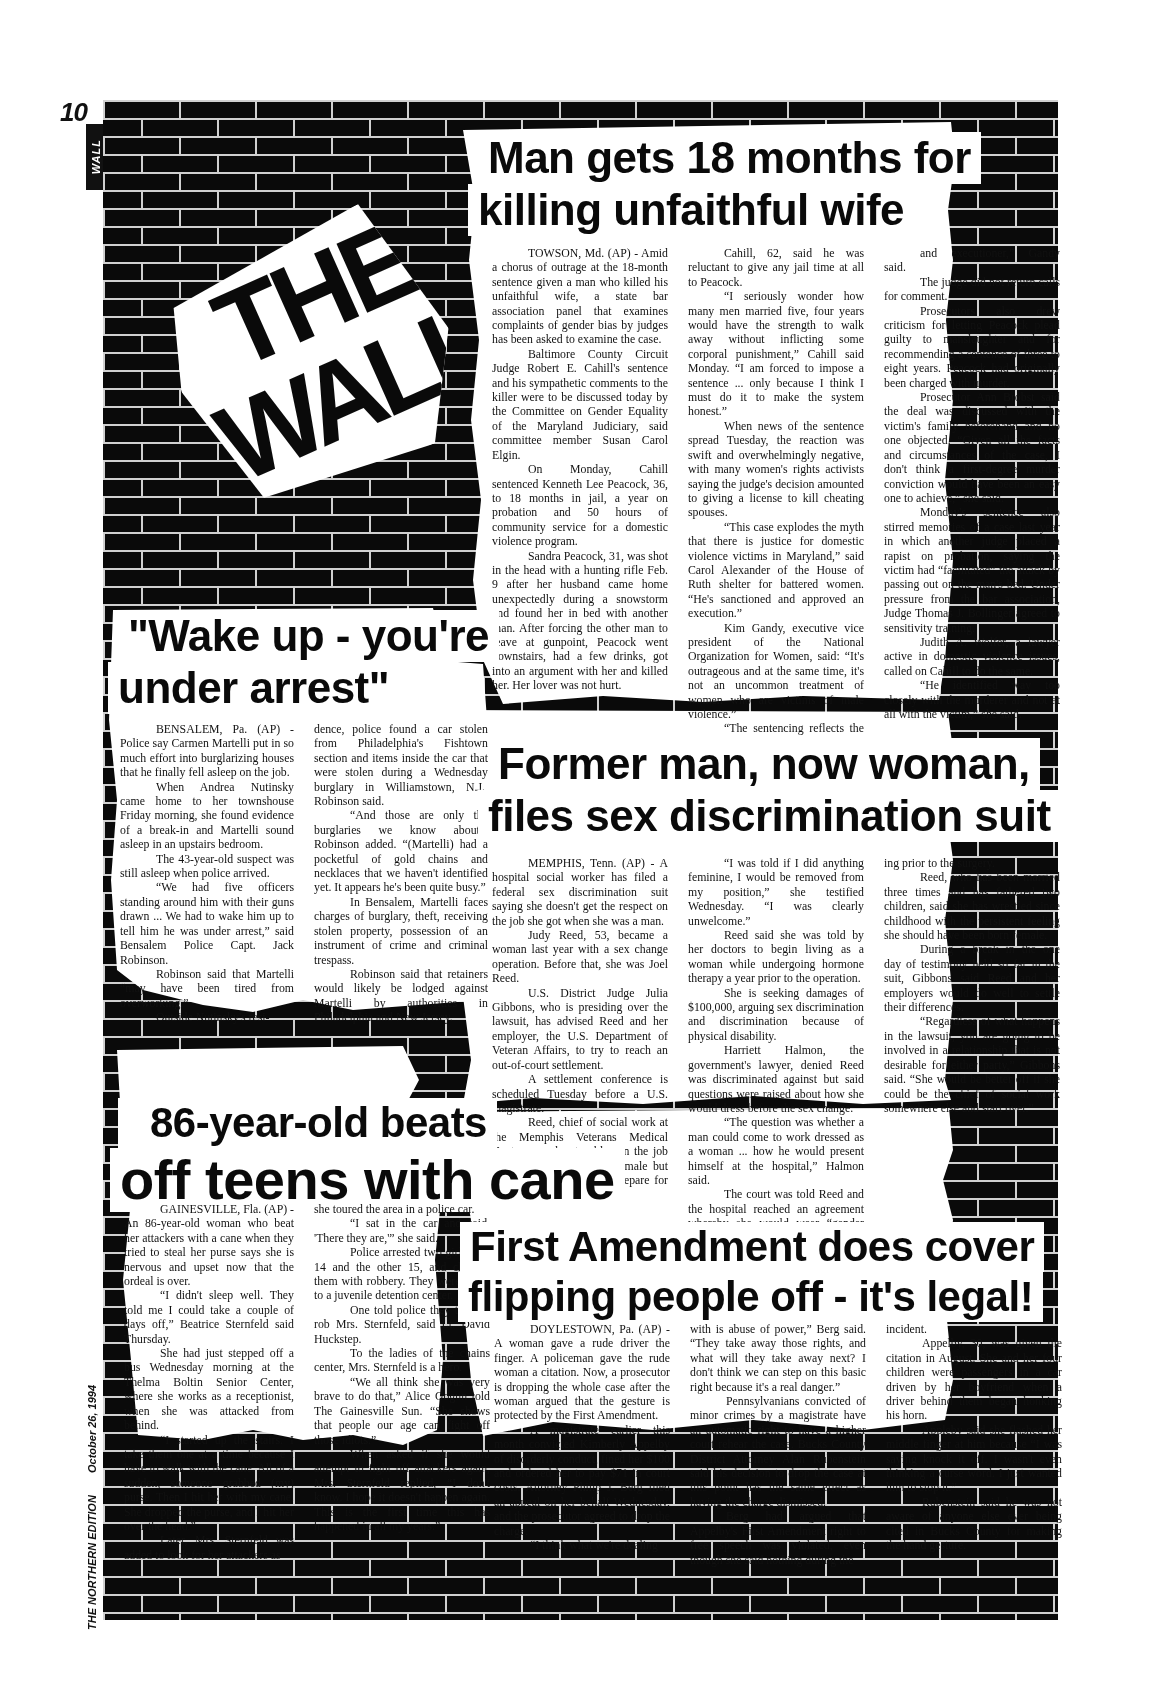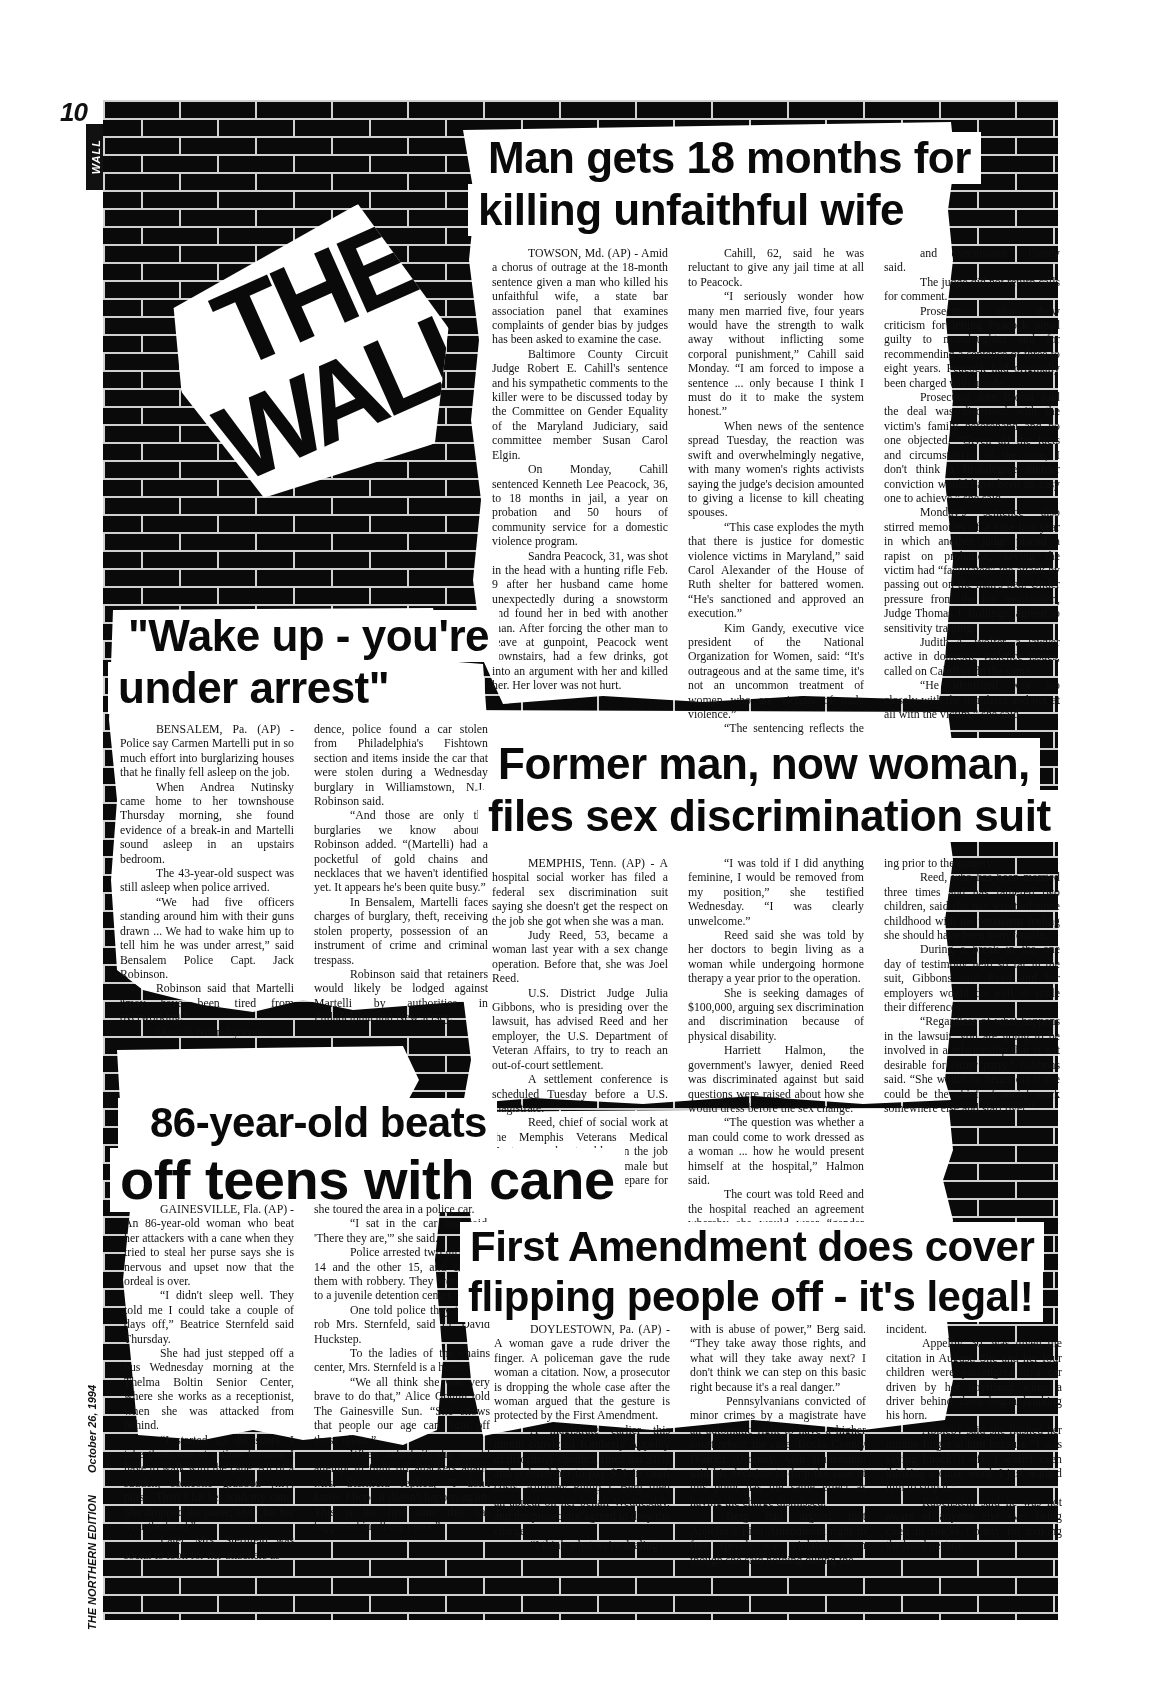--- a/index.html
+++ b/index.html
@@ -110,21 +110,21 @@
 <div>
   <div class="hl" style="left:118px; top:610px;">
     <h2 class="headline" style="font-size:44px">"Wake up - you're</h2>
   </div>
   <div class="hl" style="left:108px; top:662px;">
     <h2 class="headline" style="font-size:44px">under arrest"</h2>
   </div>
   <div class="cols" style="left:120px; top:722px; width:360px; grid-template-columns:174px 174px;">
     <div class="col">
       <p>BENSALEM, Pa. (AP) - Police say Carmen Martelli put in so much effort into burglarizing houses that he finally fell asleep on the job.</p>
-      <p>When Andrea Nutinsky came home to her townshouse Thursday morning, she found evidence of a break-in and Martelli sound asleep in an upstairs bedroom.</p>
+      <p>When Andrea Nutinsky came home to her townshouse Friday morning, she found evidence of a break-in and Martelli sound asleep in an upstairs bedroom.</p>
       <p>The 43-year-old suspect was still asleep when police arrived.</p>
       <p>“We had five officers standing around him with their guns drawn ... We had to wake him up to tell him he was under arrest,” said Bensalem Police Capt. Jack Robinson.</p>
       <p>Robinson said that Martelli “may have been tired from overworking.”</p>
       <p>Outside Nutinsky's resi-</p>
     </div>
     <div class="col">
       <p style="text-indent:0">dence, police found a car stolen from Philadelphia's Fishtown section and items inside the car that were stolen during a Wednesday burglary in Williamstown, N.J., Robinson said.</p>
       <p>“And those are only the burglaries we know about,” Robinson added. “(Martelli) had a pocketful of gold chains and necklaces that we haven't identified yet. It appears he's been quite busy.”</p>
       <p>In Bensalem, Martelli faces charges of burglary, theft, receiving stolen property, possession of an instrument of crime and criminal trespass.</p>
       <p>Robinson said that retainers would likely be lodged against Martelli by authorities in Philadelphia and New Jersey.</p>
@@ -170,21 +170,21 @@
   </div>
   <div class="hl" style="left:110px; top:1148px;">
     <h2 class="headline" style="font-size:56px">off teens with cane</h2>
   </div>
   <div class="cols" style="left:124px; top:1202px; width:360px; grid-template-columns:170px 176px;">
     <div class="col">
       <p>GAINESVILLE, Fla. (AP) - An 86-year-old woman who beat her attackers with a cane when they tried to steal her purse says she is nervous and upset now that the ordeal is over.</p>
       <p>“I didn't sleep well. They told me I could take a couple of days off,” Beatrice Sternfeld said Thursday.</p>
       <p>She had just stepped off a bus Wednesday morning at the Thelma Boltin Senior Center, where she works as a receptionist, when she was attacked from behind.</p>
       <p>“I started up the stairs. I take them one at a time because I have to walk with the cane. All of a sudden, someone grabbed (my) purse. Then I hit her with my cane. She dropped the purse, and I hit her over the head.”</p>
-      <p>Later, Mrs. Sternfeld was social to look for her attackers as</p>
+      <p>Later, Mrs. Sternfeld was added to look for her attackers as</p>
     </div>
     <div class="col">
       <p style="text-indent:0">she toured the area in a police car.</p>
       <p>“I sat in the car and said, 'There they are,'” she said.</p>
       <p>Police arrested two girls, one 14 and the other 15, and charged them with robbery. They were taken to a juvenile detention center.</p>
       <p>One told police they tried to rob Mrs. Sternfeld, said Lt. David Huckstep.</p>
       <p>To the ladies of the chains center, Mrs. Sternfeld is a hero.</p>
       <p>“We all think she was very brave to do that,” Alice Gogun told The Gainesville Sun. “She shows that people our age can fight off those idiots.”</p>
       <p>When asked if she would attempt to fight off attackers again, Mrs. Sternfeld replied, “I don't know. I hope it doesn't happen again. This is the first time this has happened in all my years.”</p>
     </div>

